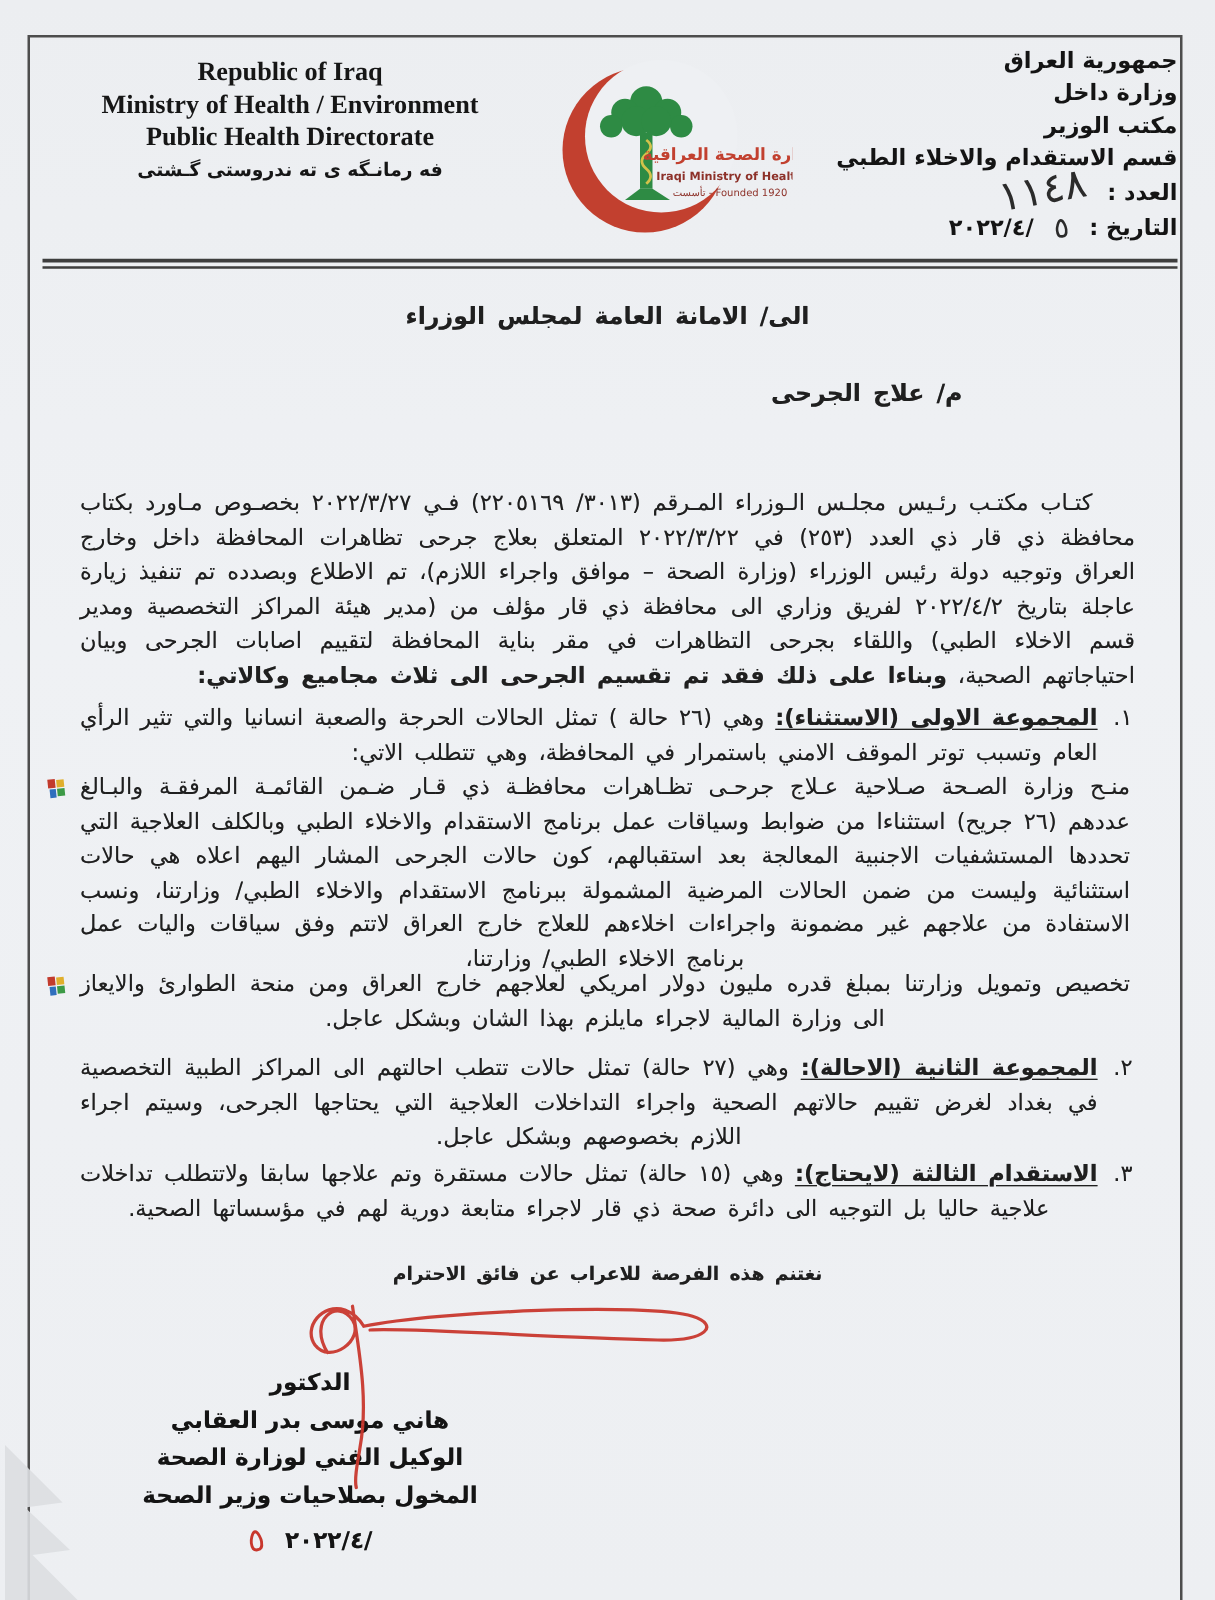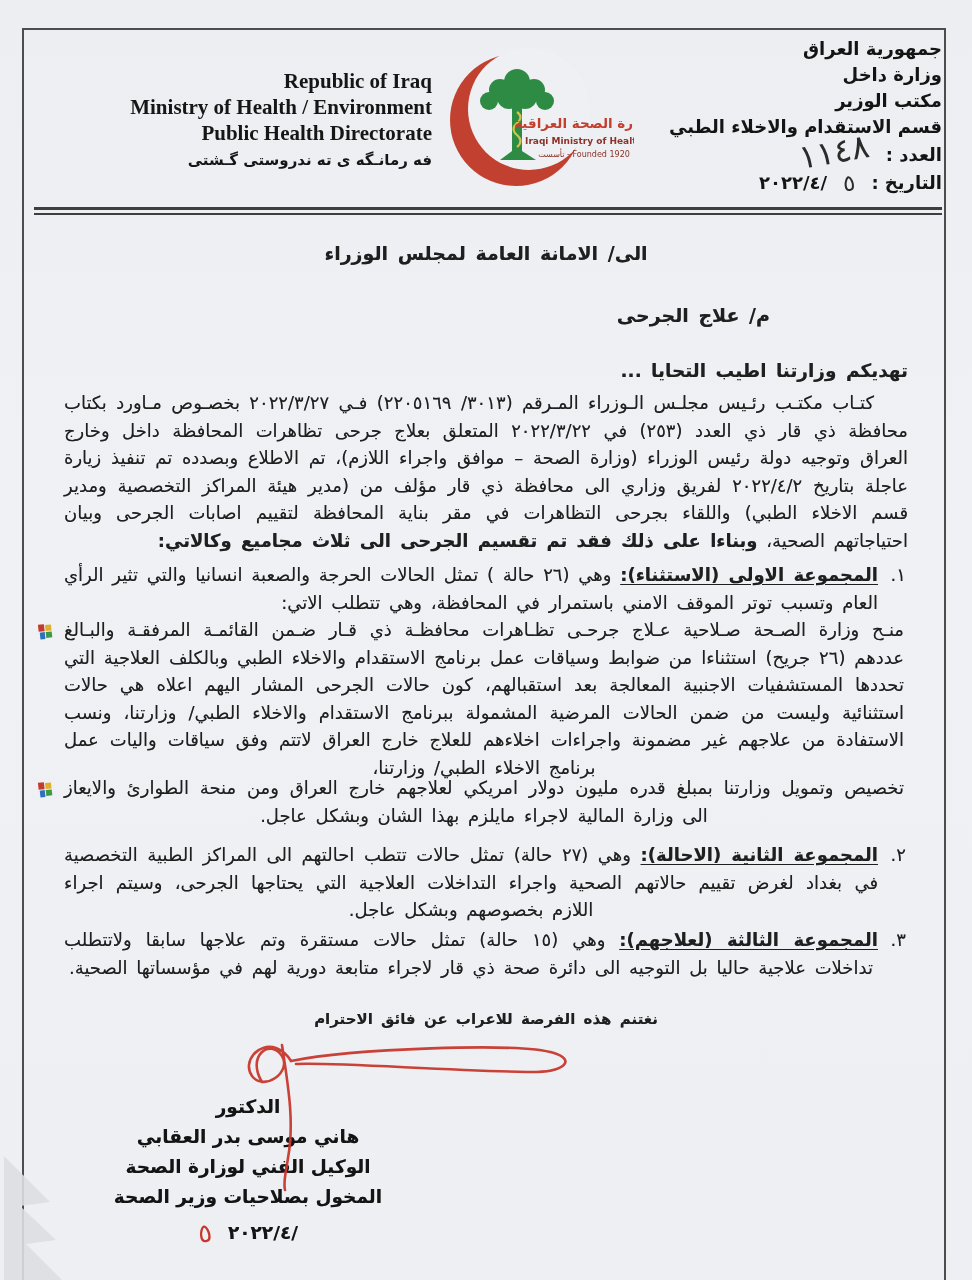--- a/index.html
+++ b/index.html
@@ -12,21 +12,21 @@
     color:#1f1f1f;
   }
   
   .frame{
     position:absolute;left:22px;top:28px;width:924px;height:1262px;
     border:2px solid #4d4d4d;
     box-sizing:border-box;
   }
   
   .hdr-en{
-    position:absolute;left:32px;top:68px;width:400px;text-align:right;
+    position:absolute;left:32px;top:44px;width:400px;text-align:center;
     font-family:"Liberation Serif",serif;font-weight:700;color:#161616;
   }
   .hdr-en .l{font-size:21px;line-height:26px;}
   .hdr-en .kur{font-family:"DejaVu Sans",sans-serif;font-size:15px;line-height:28px;direction:rtl;}
   .hdr-logo{position:absolute;left:424px;top:36px;width:210px;height:166px;}
   .hdr-ar{
     position:absolute;right:30px;top:36px;width:300px;
     direction:rtl;font-weight:700;font-size:18px;line-height:26px;color:#141414;
   }
   .hdr-row{display:flex;align-items:center;gap:16px;}
@@ -130,21 +130,20 @@
       <span>التاريخ :</span>
       <span class="hand-day">٥</span>
       <span class="date-val">٢٠٢٢/٤/</span>
     </div>
   </div>
 
   <div class="rule"></div>
 
   <div class="blk to">الى/ الامانة العامة لمجلس الوزراء</div>
   <div class="blk subj">م/ علاج الجرحى</div>
-  <div class="blk greet">تهديكم وزارتنا اطيب التحايا ...</div>
 
   <div class="blk intro">
     <span>كتـاب مكتـب رئـيس مجلـس الـوزراء المـرقم (٣٠١٣/ ٢٢٠٥١٦٩) فـي ٢٠٢٢/٣/٢٧ بخصـوص مـاورد بكتاب محافظة ذي قار ذي العدد (٢٥٣) في ٢٠٢٢/٣/٢٢ المتعلق بعلاج جرحى تظاهرات المحافظة داخل وخارج العراق وتوجيه دولة رئيس الوزراء (وزارة الصحة – موافق واجراء اللازم)، تم الاطلاع وبصدده تم تنفيذ زيارة عاجلة بتاريخ ٢٠٢٢/٤/٢ لفريق وزاري الى محافظة ذي قار مؤلف من (مدير هيئة المراكز التخصصية ومدير قسم الاخلاء الطبي) واللقاء بجرحى التظاهرات في مقر بناية المحافظة لتقييم اصابات الجرحى وبيان احتياجاتهم الصحية،</span>
     <span class="b">وبناءا على ذلك فقد تم تقسيم الجرحى الى ثلاث مجاميع وكالاتي:</span>
   </div>
 
   <div class="blk item item1">
     <span class="num">١.</span>
     <span class="item-title">المجموعة الاولى (الاستثناء):</span>
     <span>وهي (٢٦ حالة ) تمثل الحالات الحرجة والصعبة انسانيا والتي تثير الرأي العام وتسبب توتر الموقف الامني باستمرار في المحافظة، وهي تتطلب الاتي:</span>
@@ -175,21 +174,21 @@
   </div>
 
   <div class="blk item item2">
     <span class="num">٢.</span>
     <span class="item-title">المجموعة الثانية (الاحالة):</span>
     <span>وهي (٢٧ حالة) تمثل حالات تتطب احالتهم الى المراكز الطبية التخصصية في بغداد لغرض تقييم حالاتهم الصحية واجراء التداخلات العلاجية التي يحتاجها الجرحى، وسيتم اجراء اللازم بخصوصهم وبشكل عاجل.</span>
   </div>
 
   <div class="blk item item3">
     <span class="num">٣.</span>
-    <span class="item-title">المجموعة الثالثة (لعلاجهم):</span>
+    <span class="item-title">الاستقدام الثالثة (لايحتاج):</span>
     <span>وهي (١٥ حالة) تمثل حالات مستقرة وتم علاجها سابقا ولاتتطلب تداخلات علاجية حاليا بل التوجيه الى دائرة صحة ذي قار لاجراء متابعة دورية لهم في مؤسساتها الصحية.</span>
   </div>
 
   <div class="blk closing">نغتنم هذه الفرصة للاعراب عن فائق الاحترام</div>
 
   <div class="sig">
     <div>الدكتور</div>
     <div>هاني موسى بدر العقابي</div>
     <div>الوكيل الفني لوزارة الصحة</div>
     <div>المخول بصلاحيات وزير الصحة</div>

